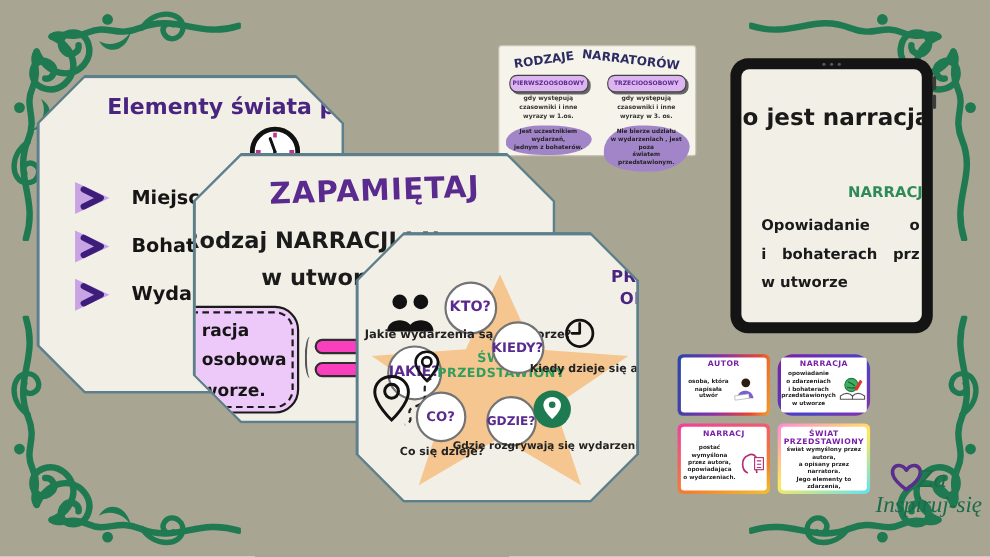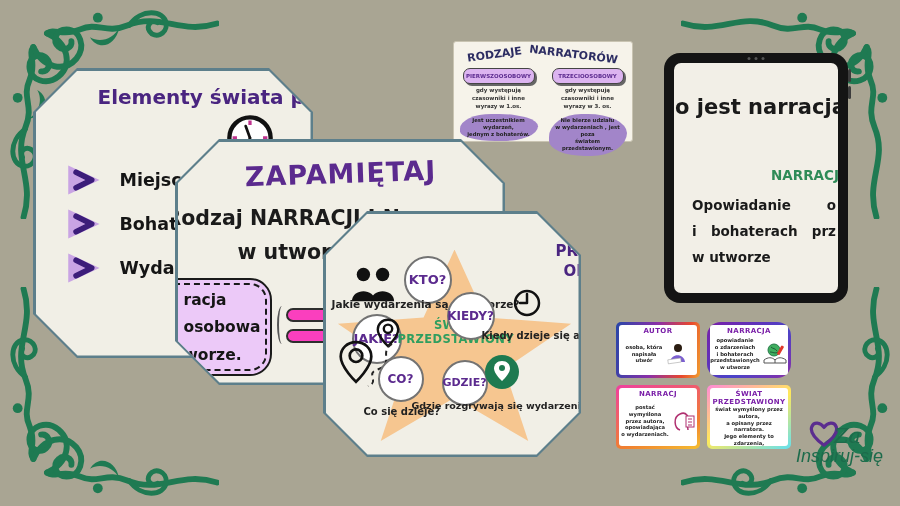--- a/index.html
+++ b/index.html
@@ -114,22 +114,22 @@
   .fc-row { display:flex; align-items:center; gap:2px; flex:1; }
   .fc-text { font-size:5.2px; font-weight:700; color:#222; text-align:center; line-height:1.3;
     white-space:pre-line; }
   .fc-icon { flex:0 0 auto; }
 
   
   #logo { position:absolute; left:794px; top:418px; width:104px; height:60px; z-index:3; }
   #logo svg.heart { position:absolute; left:14px; top:2px; width:32px; height:28px; }
   .logo-za { position:absolute; left:40px; top:6px; font-family:"DejaVu Serif", serif;
     font-style:italic; font-size:21px; color:#1d6b4b; }
-  .logo-insp { position:absolute; left:2px; top:28px; font-family:Liberation Sans, sans-serif;
-    font-style:italic; font-size:18px; color:#1d6b4b; }
+  .logo-insp { position:absolute; left:2px; top:28px; font-family:Liberation Serif, serif;
+    font-style:italic; font-size:21px; color:#1d6b4b; }
 </style>
 </head>
 <body>
 
 <div id="stage">
 
   <svg class="fl fl-tl" viewBox="0 0 220 220">
     <g stroke="#1f7a52" fill="none" stroke-linecap="round">
       <path d="M218,20 C180,32 160,8 126,22 C104,31 96,18 78,26 C60,34 52,24 44,30" stroke-width="6"></path>
       <path d="M128,22 C140,4 164,6 166,20 C167,31 154,36 149,28 C145,22 151,15 157,19" stroke-width="5"></path>

